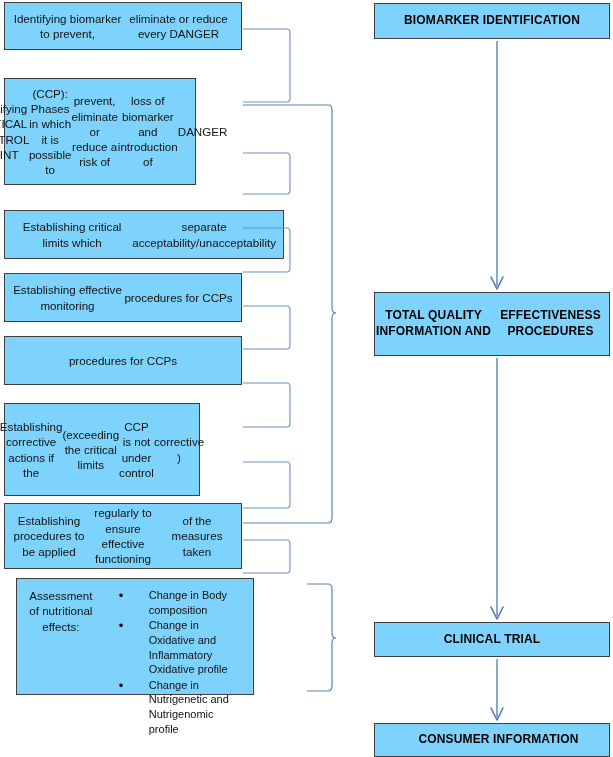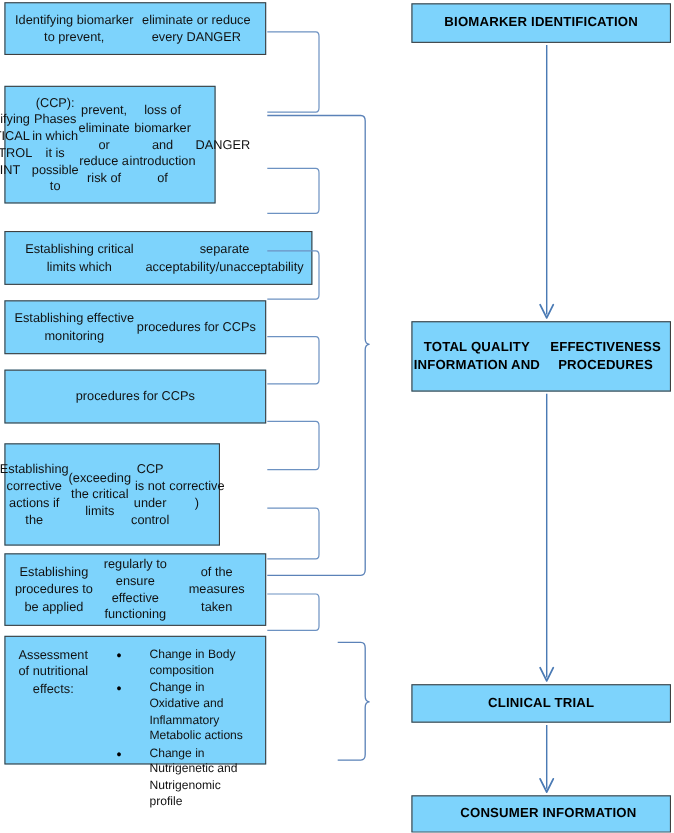--- a/index.html
+++ b/index.html
@@ -43,20 +43,21 @@
     color: #000000;
   }
   .right-box .ln { display: block; width: 100%; }
   .right-box.two-line .ln { margin: 5px 0; }
 
   
   .assess-box {
     align-items: stretch;
     justify-content: flex-start;
     padding: 9px 8px 6px 8px;
+    margin-left: 12px;
   }
   .assess-title {
     text-align: center;
     font-size: 11.6px;
     margin-bottom: 8px;
   }
   .assess-list {
     margin: 0;
     padding: 0 0 0 22px;
     list-style: none;
@@ -151,21 +152,21 @@
   <div class="box left-box" style="left:4px; top:503px; width:238px; height:66px;">
     <span class="ln">Establishing procedures to be applied</span>
     <span class="ln">regularly to ensure effective functioning</span>
     <span class="ln">of the measures taken</span>
   </div>
 
   <div class="box left-box assess-box" style="left:4px; top:578px; width:238px; height:117px;">
     <div class="assess-title">Assessment of nutritional effects:</div>
     <ul class="assess-list">
       <li>Change in Body composition</li>
-      <li>Change in Oxidative and Inflammatory Metabolic actions</li>
+      <li>Change in Oxidative and Inflammatory Oxidative profile</li>
       <li>Change in Nutrigenetic and Nutrigenomic profile</li>
     </ul>
   </div>
 
   <div class="box right-box" style="left:374px; top:3px; width:236px; height:36px;">
     <span class="ln">BIOMARKER IDENTIFICATION</span>
   </div>
 
   <div class="box right-box two-line" style="left:374px; top:292px; width:236px; height:64px;">
     <span class="ln">TOTAL QUALITY INFORMATION AND</span>

